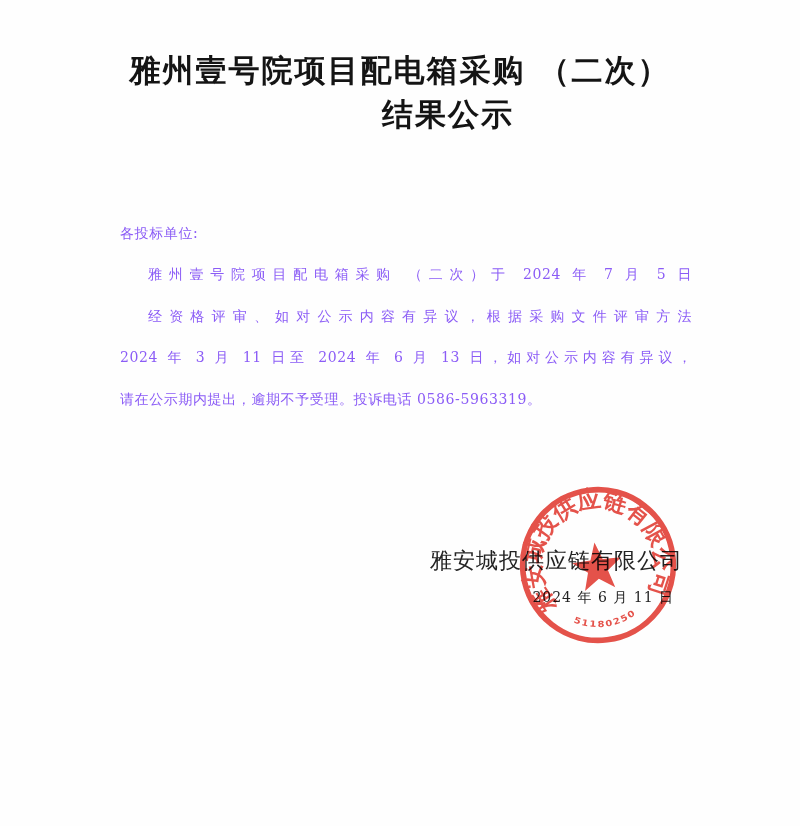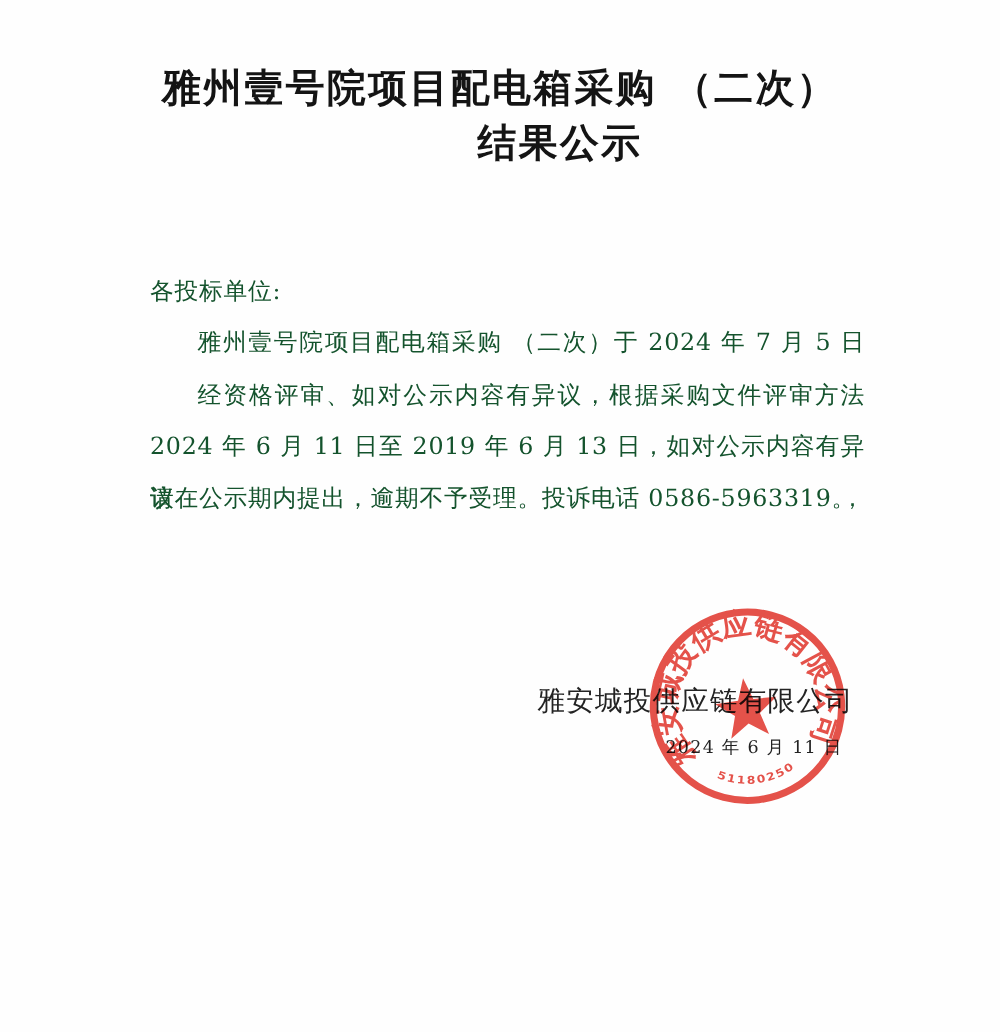--- a/index.html
+++ b/index.html
@@ -28,24 +28,24 @@
     white-space: nowrap;
   }
   .title-1 { top: 50px; }
   .title-2 { top: 94px; padding-left: 48px; }
 
   .body-text {
     position: absolute;
     left: 120px;
     top: 213px;
     width: 572px;
-    font-size: 19px;
+    font-size: 14px;
     line-height: 41.4px;
     letter-spacing: 0.6px;
-    color: #14532d;
+    color: #8b5cf6;
   }
   .line {
     height: 41.4px;
     white-space: nowrap;
     overflow: visible;
   }
   .line.just {
     white-space: normal;
     text-align: justify;
     text-align-last: justify;
@@ -96,21 +96,21 @@
 
   <div class="body-text">
     <div class="line">各投标单位:</div>
 
     <div class="line just indent">雅州壹号院项目配电箱采购 （二次）于 2024 年 7 月 5 日</div>
 
 
     <div class="line just indent">经资格评审、如对公示内容有异议，根据采购文件评审方法</div>
 
 
-    <div class="line just">2024 年 6 月 11 日至 2019 年 6 月 13 日，如对公示内容有异议，</div>
+    <div class="line just">2024 年 3 月 11 日至 2024 年 6 月 13 日，如对公示内容有异议，</div>
 
     <div class="line">请在公示期内提出，逾期不予受理。投诉电话 0586-5963319。</div>
   </div>
 
   <div class="sig-company">雅安城投供应链有限公司</div>
 
   <div class="sig-date">2024 年 6 月 11 日</div>
 
   <div class="seal">
     <svg viewBox="0 0 200 200" xmlns="http://www.w3.org/2000/svg">

